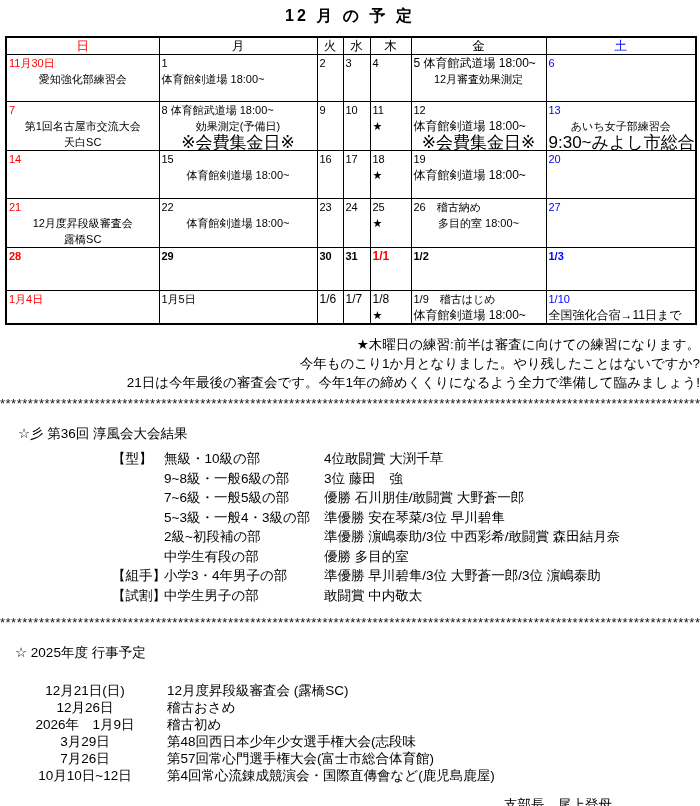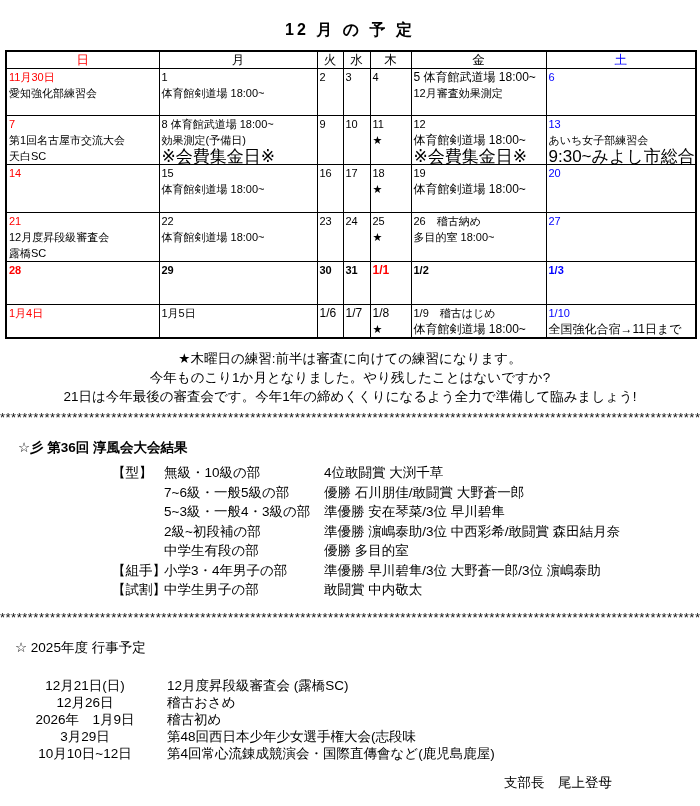--- a/index.html
+++ b/index.html
@@ -2,53 +2,53 @@
 <html><head>
 <meta charset="utf-8">
 <style>
   html,body{margin:0;padding:0}
   body{
     width:700px;height:806px;overflow:hidden;background:#fff;color:#000;
     font-family:"Liberation Sans","DejaVu Sans",sans-serif;
   }
   .title{
     text-align:center;font-weight:bold;font-size:16px;
-    margin-top:20px;letter-spacing:3px;
+    margin-top:6px;letter-spacing:3px;
   }
   
   table.cal{
     border-collapse:collapse;table-layout:fixed;
     width:690px;margin:9px 0 0 5px;border:2px solid #000;
   }
   table.cal th,table.cal td{
     border:1px solid #000;vertical-align:top;padding:0;overflow:hidden;
   }
   table.cal th{
     height:16px;font-size:12.5px;font-weight:normal;text-align:center;line-height:16px;
   }
   td{font-size:13px}
   .cl{line-height:15px;padding:0 2px;white-space:nowrap;margin-top:1px}
   .a-left{text-align:left}
-  .a-center{text-align:left}
+  .a-center{text-align:center}
   .c-k{color:#000}
   .c-sun{color:#ff0000}
   .c-sat{color:#0000ff}
   .s-n{font-size:11px}
   .s-md{font-size:12px}
   .s-sm{font-size:17px}
   
-  .notes{margin-top:10px;text-align:center;font-size:13.5px;line-height:19px}
+  .notes{margin-top:10px;text-align:right;font-size:13.5px;line-height:19px}
   .divider{
     white-space:nowrap;overflow:hidden;width:700px;
     font-size:13px;letter-spacing:.5px;margin-top:4px;color:#111;
   }
   .divider2{margin-top:10px}
   
   .results{margin-top:14px;margin-left:18px;font-size:13.5px}
-  .results-title{font-weight:bold}
+  .results-title{font-weight:normal}
   .results-body{margin-top:6px}
   .result-group.gap{}
   .result-row{line-height:19.5px;white-space:nowrap}
   .result-row{margin-left:94px}
   .glabel{display:inline-block;width:52px}
   .category{display:inline-block;min-width:160px}
   
   .schedule{margin-top:14px;margin-left:15px;font-size:13.5px}
   .schedule-rows{margin-top:20px}
   .schedule-row{line-height:17px;white-space:nowrap}
@@ -253,20 +253,21 @@
     <div class="note-line">21日は今年最後の審査会です。今年1年の締めくくりになるよう全力で準備して臨みましょう!</div>
   </div>
 
 <div class="divider">**********************************************************************************************************************************</div>
 
 <div class="results">
   <div class="results-title">☆彡 第36回 淳風会大会結果</div>
   <div class="results-body">
       <div class="result-group">
         <div class="result-row"><span class="glabel">【型】</span><span class="category">無級・10級の部</span><span class="result">4位敢闘賞 大渕千草</span></div>
+        <div class="result-row"><span class="glabel"></span><span class="category">9~8級・一般6級の部</span><span class="result">3位 藤田　強</span></div>
         <div class="result-row"><span class="glabel"></span><span class="category">7~6級・一般5級の部</span><span class="result">優勝 石川朋佳/敢闘賞 大野蒼一郎</span></div>
         <div class="result-row"><span class="glabel"></span><span class="category">5~3級・一般4・3級の部</span><span class="result">準優勝 安在琴菜/3位 早川碧隼</span></div>
         <div class="result-row"><span class="glabel"></span><span class="category">2級~初段補の部</span><span class="result">準優勝 濵嶋泰助/3位 中西彩希/敢闘賞 森田結月奈</span></div>
         <div class="result-row"><span class="glabel"></span><span class="category">中学生有段の部</span><span class="result">優勝 多目的室</span></div>
       </div>
       <div class="result-group gap">
         <div class="result-row"><span class="glabel">【組手】</span><span class="category">小学3・4年男子の部</span><span class="result">準優勝 早川碧隼/3位 大野蒼一郎/3位 濵嶋泰助</span></div>
       </div>
       <div class="result-group">
         <div class="result-row"><span class="glabel">【試割】</span><span class="category">中学生男子の部</span><span class="result">敢闘賞 中内敬太</span></div>
@@ -276,17 +277,18 @@
 
 <div class="divider divider2">**********************************************************************************************************************************</div>
 
 <div class="schedule">
   <div class="schedule-title">☆ 2025年度 行事予定</div>
   <div class="schedule-rows">
       <div class="schedule-row"><span class="sdate">12月21日(日)</span><span class="sevent">12月度昇段級審査会 (露橋SC)</span></div>
       <div class="schedule-row"><span class="sdate">12月26日</span><span class="sevent">稽古おさめ</span></div>
       <div class="schedule-row"><span class="sdate">2026年　1月9日</span><span class="sevent">稽古初め</span></div>
       <div class="schedule-row"><span class="sdate">3月29日</span><span class="sevent">第48回西日本少年少女選手権大会(志段味</span></div>
+      <div class="schedule-row"><span class="sdate">7月26日</span><span class="sevent">第57回常心門選手権大会(富士市総合体育館)</span></div>
       <div class="schedule-row"><span class="sdate">10月10日~12日</span><span class="sevent">第4回常心流錬成競演会・国際直傳會など(鹿児島鹿屋)</span></div>
     </div>
 </div>
 
 <div class="signature">支部長　尾上登母</div>
 
 </body></html>

